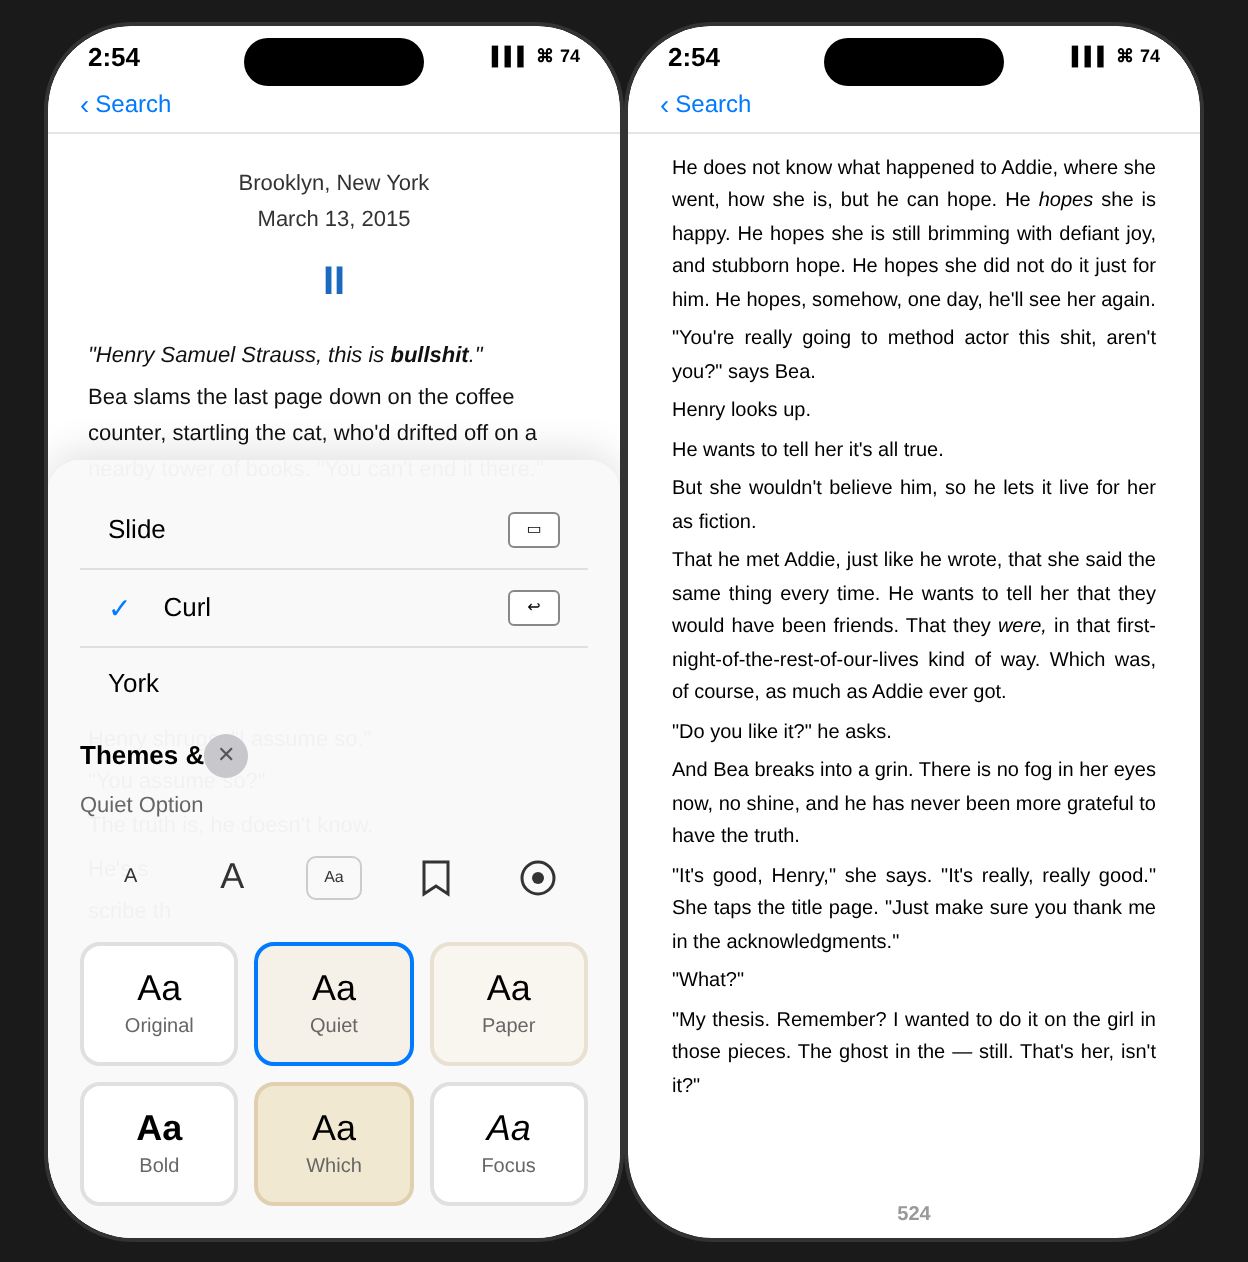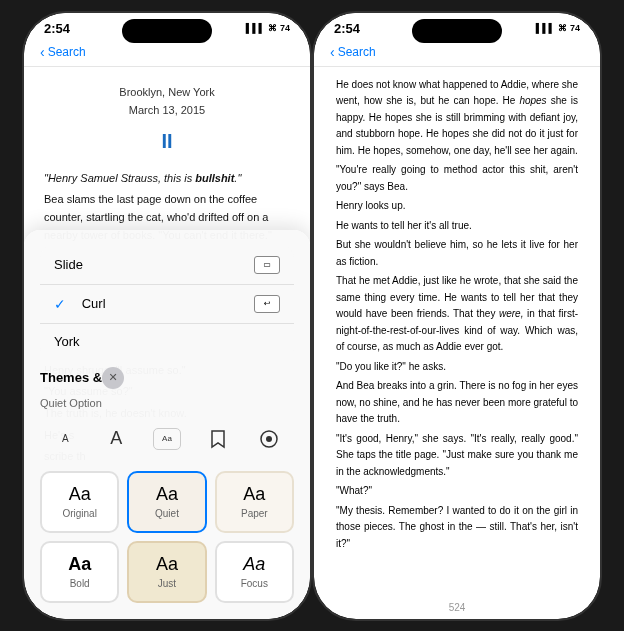--- a/index.html
+++ b/index.html
@@ -283,20 +283,21 @@
     .reading-content p {
       margin-bottom: 3px;
       text-align: justify;
     }
     .reading-content .italic { font-style: italic; }
     .reading-footer {
       text-align: center;
       font-size: 10px;
       color: #999;
       padding: 6px;
+      font-weight: bold;
     }
   </style>
 </head>
 <body>
 
 <div class="phones-container">
 
   <div class="phone">
     <div class="phone-inner">
       <div class="dynamic-island"></div>
@@ -416,21 +417,21 @@
           </div>
           <div class="theme-card theme-bold">
             <div class="theme-card-inner">
               <div class="theme-aa" style="font-weight:900;">Aa</div>
               <div class="theme-label">Bold</div>
             </div>
           </div>
           <div class="theme-card theme-calm">
             <div class="theme-card-inner">
               <div class="theme-aa">Aa</div>
-              <div class="theme-label">Just</div>
+              <div class="theme-label">Which</div>
             </div>
           </div>
           <div class="theme-card theme-focus">
             <div class="theme-card-inner">
               <div class="theme-aa" style="font-style:italic;">Aa</div>
               <div class="theme-label">Focus</div>
             </div>
           </div>
         </div>
 

